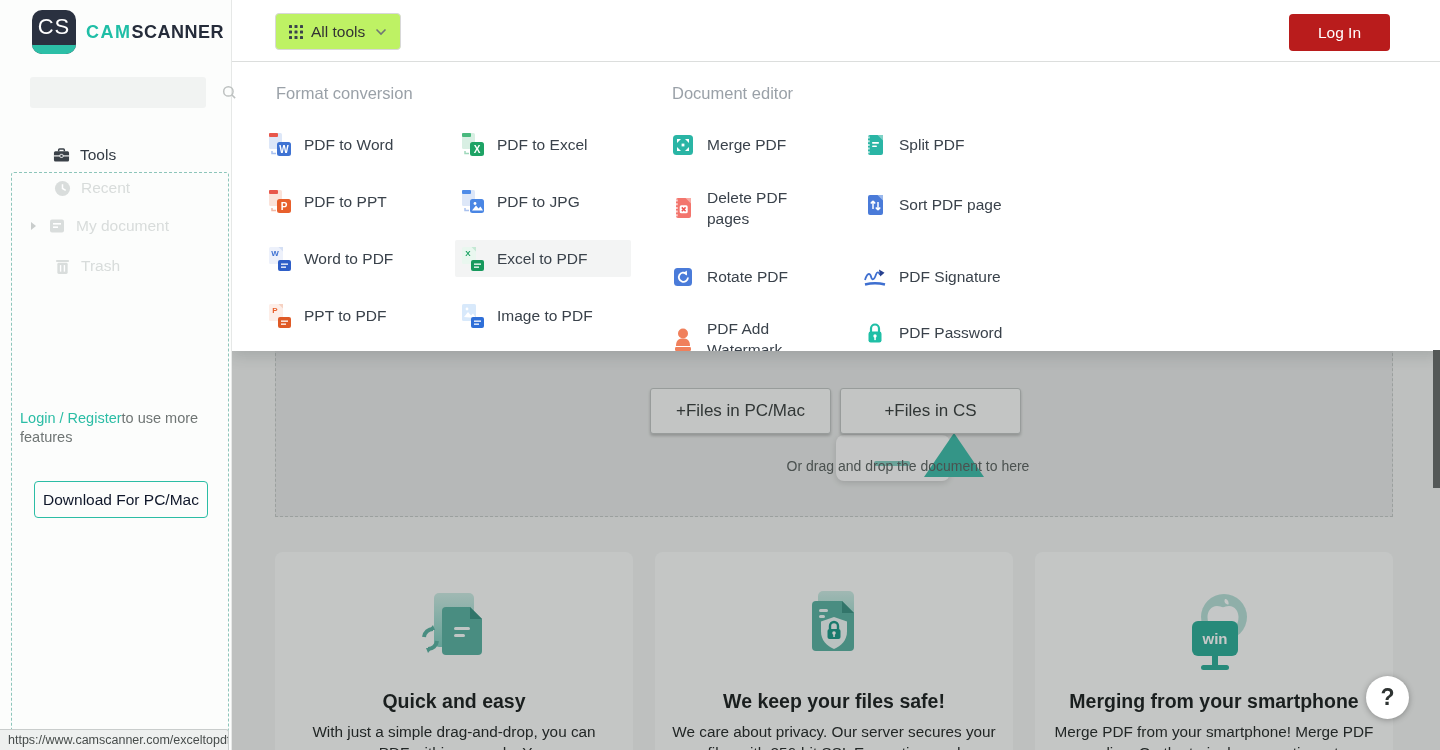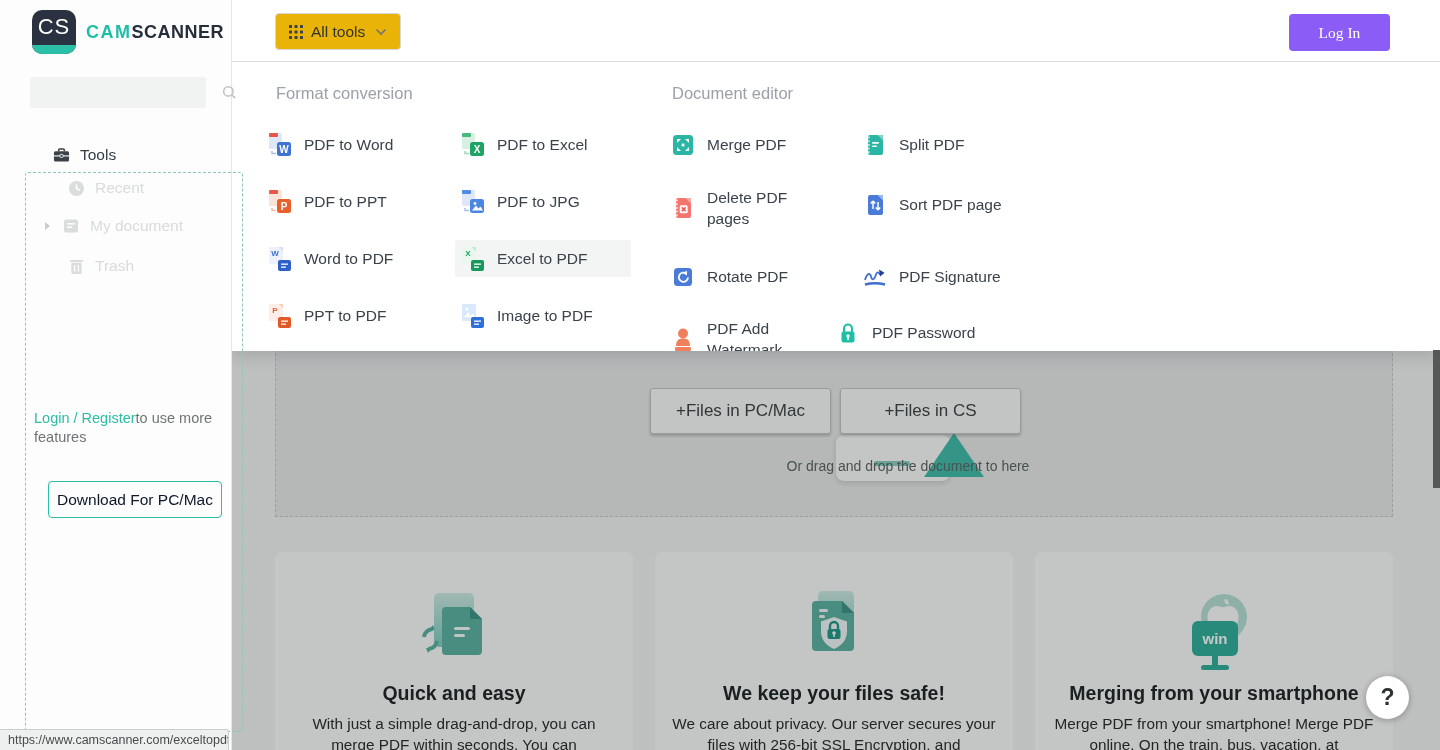--- a/index.html
+++ b/index.html
@@ -14,49 +14,49 @@
   .logo-strip{position:absolute;left:0;right:0;bottom:0;height:9px;background:#2cbfa7}
   .logo-text{display:flex;flex-direction:row;line-height:19px}
   .logo-cam{color:#1fbea6;font-weight:bold;font-size:18px;letter-spacing:1.5px}
   .logo-scanner{color:#252c3a;font-weight:bold;font-size:18px;letter-spacing:.5px}
   .search-box{position:absolute;left:30px;top:77px;width:176px;height:31px;background:#f1f3f2;border-radius:3px;display:flex;align-items:center}
   .search-box input{flex:1;border:none;background:transparent;outline:none;padding:0 6px 0 10px;font-size:13px;color:#555}
   .search-box svg{margin-right:9px;flex:none}
   .side-item{position:absolute;display:flex;align-items:center;gap:10px;font-size:15.5px;color:#333b44;cursor:pointer}
   .side-item .ic{width:18px;display:flex;justify-content:center}
   .faded{color:#d8dcdb}
-  .dashed-zone{position:absolute;left:25px;top:172px;width:216px;height:558px;border:1px dashed #8cc5ba;border-radius:3px}
+  .dashed-zone{position:absolute;left:11px;top:172px;width:216px;height:558px;border:1px dashed #8cc5ba;border-radius:3px}
   .caret{width:0;height:0;border-left:5px solid #c9cdcc;border-top:4px solid transparent;border-bottom:4px solid transparent;margin-right:2px}
   .login-prompt{position:absolute;left:8px;top:236px;width:200px;font-size:14.5px;line-height:19px;color:#6f7574}
   .login-link{color:#2bbda5;cursor:pointer}
   .download-btn{position:absolute;left:22px;top:308px;width:174px;height:37px;background:transparent;border:1.5px solid #2bbda5;border-radius:4px;color:#0f172a;font-size:15.5px;font-family:"Liberation Sans",sans-serif;cursor:pointer}
   .status-bar{position:absolute;left:0;bottom:0;width:229px;height:21px;background:#eef0ef;border-top:1px solid #c9cdcc;border-right:1px solid #c9cdcc;border-top-right-radius:3px;font-size:12.5px;color:#474c4b;line-height:21px;padding-left:8px;box-sizing:border-box;white-space:nowrap;overflow:hidden}
 
   
   .main{position:absolute;left:232px;top:0;right:0;height:750px;overflow:hidden}
   .topbar{position:absolute;top:0;left:0;right:0;height:61px;background:#fff;border-bottom:1px solid #dcdedd;z-index:50}
-  .alltools-btn{position:absolute;left:43px;top:13px;height:37px;display:flex;align-items:center;gap:8px;padding:16px 13px;border:1px solid #d8d8d8;border-radius:4px;background:#eab308;font-size:15.5px;color:#333;cursor:pointer;box-sizing:border-box}
+  .alltools-btn{position:absolute;left:43px;top:13px;height:37px;display:flex;align-items:center;gap:8px;padding:16px 13px;border:1px solid #d8d8d8;border-radius:4px;background:#bef264;font-size:15.5px;color:#333;cursor:pointer;box-sizing:border-box}
   .chevron{margin-left:2px;display:flex}
-  .login-btn{position:absolute;right:50px;top:14px;width:101px;height:37px;background:#8b5cf6;border:none;border-radius:4px;color:#fff;font-size:15.5px;font-family:Liberation Serif, serif;cursor:pointer}
+  .login-btn{position:absolute;right:50px;top:14px;width:101px;height:37px;background:#b91c1c;border:none;border-radius:4px;color:#fff;font-size:15.5px;font-family:Liberation Sans, sans-serif;cursor:pointer}
 
   
   .content{position:absolute;top:62px;left:0;right:0;bottom:0;background:#f3f5f4;z-index:10}
   .overlay{position:absolute;top:62px;left:0;right:0;bottom:0;background:rgba(18,22,21,.235);z-index:20}
 
   .dropzone{position:absolute;left:43px;top:100px;width:1118px;height:355px;border:1px dashed #c6cbc9;background:#e9ebea;box-sizing:border-box}
   .illus-card{position:absolute;left:560px;top:272px;width:114px;height:46px;background:#fbfcfb;border-radius:8px;box-shadow:0 2px 6px rgba(0,0,0,.14)}
   .illus-bar{position:absolute;left:38px;top:26px;width:36px;height:5px;border-radius:2px;background:#86cfc2}
   .illus-tri{position:absolute;left:648px;top:270px;width:0;height:0;border-left:30px solid transparent;border-right:30px solid transparent;border-bottom:44px solid #3fbdaa}
   .upbtn{position:absolute;top:326px;width:181px;height:46px;background:#fafbfa;border:1px solid #c2c6c5;border-radius:3px;box-shadow:0 2px 3px rgba(0,0,0,.2);font-size:17px;color:#3c4241;font-family:"Liberation Sans",sans-serif;cursor:pointer}
   .upbtn.pc{left:418px}.upbtn.cs{left:608px}
   .drag-hint{position:absolute;left:43px;top:396px;width:1266px;text-align:center;font-size:14px;color:#5d6462}
 
   .cards{position:absolute;left:43px;top:490px;display:flex;gap:22px}
   .card{width:358px;height:320px;background:#fcfdfc;border-radius:8px;text-align:center;padding-top:38px;box-sizing:border-box}
-  .card h3{margin:8px 0 0;font-size:19.5px;color:#1e2322}
+  .card h3{margin:16px 0 0;font-size:19.5px;color:#1e2322}
   .card p{margin:9px auto 0;width:330px;font-size:15.3px;line-height:20.5px;color:#272c2b}
   .card .cicon{height:84px;display:flex;justify-content:center;align-items:center}
 
   .scrollthumb{position:absolute;right:0;top:350px;width:7px;height:138px;background:#545857;z-index:60;cursor:pointer}
   .helpbtn{position:absolute;left:1134px;top:676px;width:43px;height:43px;border-radius:50%;background:#fff;border:none;box-shadow:0 1px 6px rgba(0,0,0,.3);font-size:23px;font-weight:bold;color:#2e3332;z-index:60;cursor:pointer;font-family:"Liberation Sans",sans-serif}
 
   
   .panel{position:absolute;top:62px;left:0;right:0;height:289px;background:#fff;z-index:40;overflow:hidden;box-shadow:0 5px 14px rgba(40,50,48,.16)}
   .sec-title{position:absolute;top:22px;font-size:16.5px;color:#9aa1a8}
   .mi{position:absolute;height:37px;display:flex;align-items:center;gap:12px;padding:0 12px 0 6px;font-size:15.5px;color:#3a424b;cursor:pointer;border-radius:2px}
@@ -399,21 +399,21 @@
       <div class="mi" style="left:625px;top:196px">
         <span class="mic">
             <svg viewBox="0 0 24 26" width="24" height="26">
               <path d="M2 16 C4 9 7 8.5 8 12.5 C9 16.5 11 16.5 13 10.5 C14 7.5 16 7.8 17 11" stroke="#3e6fd0" stroke-width="1.8" fill="none"></path>
               <polygon points="16,5.5 21.5,8.8 17.2,12.6" fill="#27408f"></polygon>
               <path d="M2 20.5 C8 19 16 19 22 20.5" stroke="#3e6fd0" stroke-width="2.4" fill="none"></path>
             </svg>
           </span>
         <span class="mil">PDF Signature</span>
       </div>
-      <div class="mi" style="left:598px;top:252px">
+      <div class="mi" style="left:625px;top:252px">
         <span class="mic">
             <svg viewBox="0 0 24 26" width="24" height="26">
               <path d="M8 12 V8.5 a4 4 0 0 1 8 0 V12" stroke="#1fbfa6" stroke-width="2.2" fill="none"></path>
               <rect x="5.5" y="11.5" width="13" height="11" rx="2.2" fill="#1fbfa6"></rect>
               <circle cx="12" cy="16" r="1.7" fill="#fff"></circle>
               <rect x="11.3" y="16.5" width="1.5" height="3.6" fill="#fff"></rect>
             </svg>
           </span>
         <span class="mil">PDF Password</span>
       </div>

